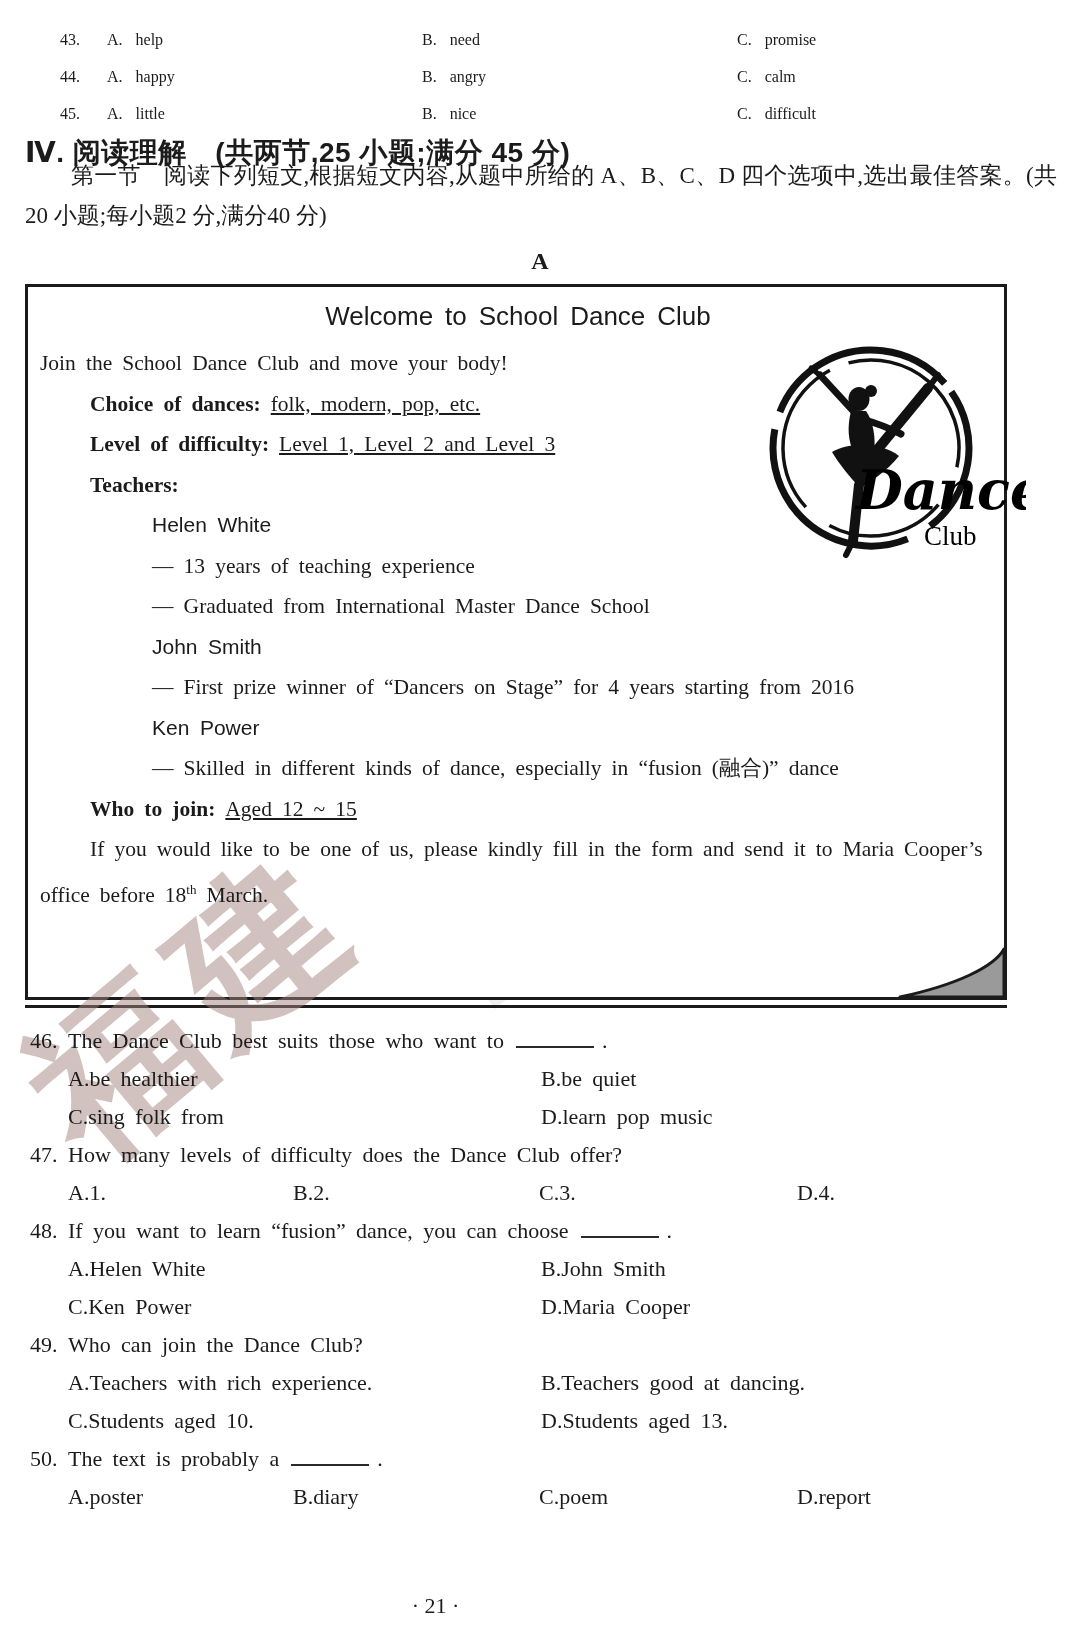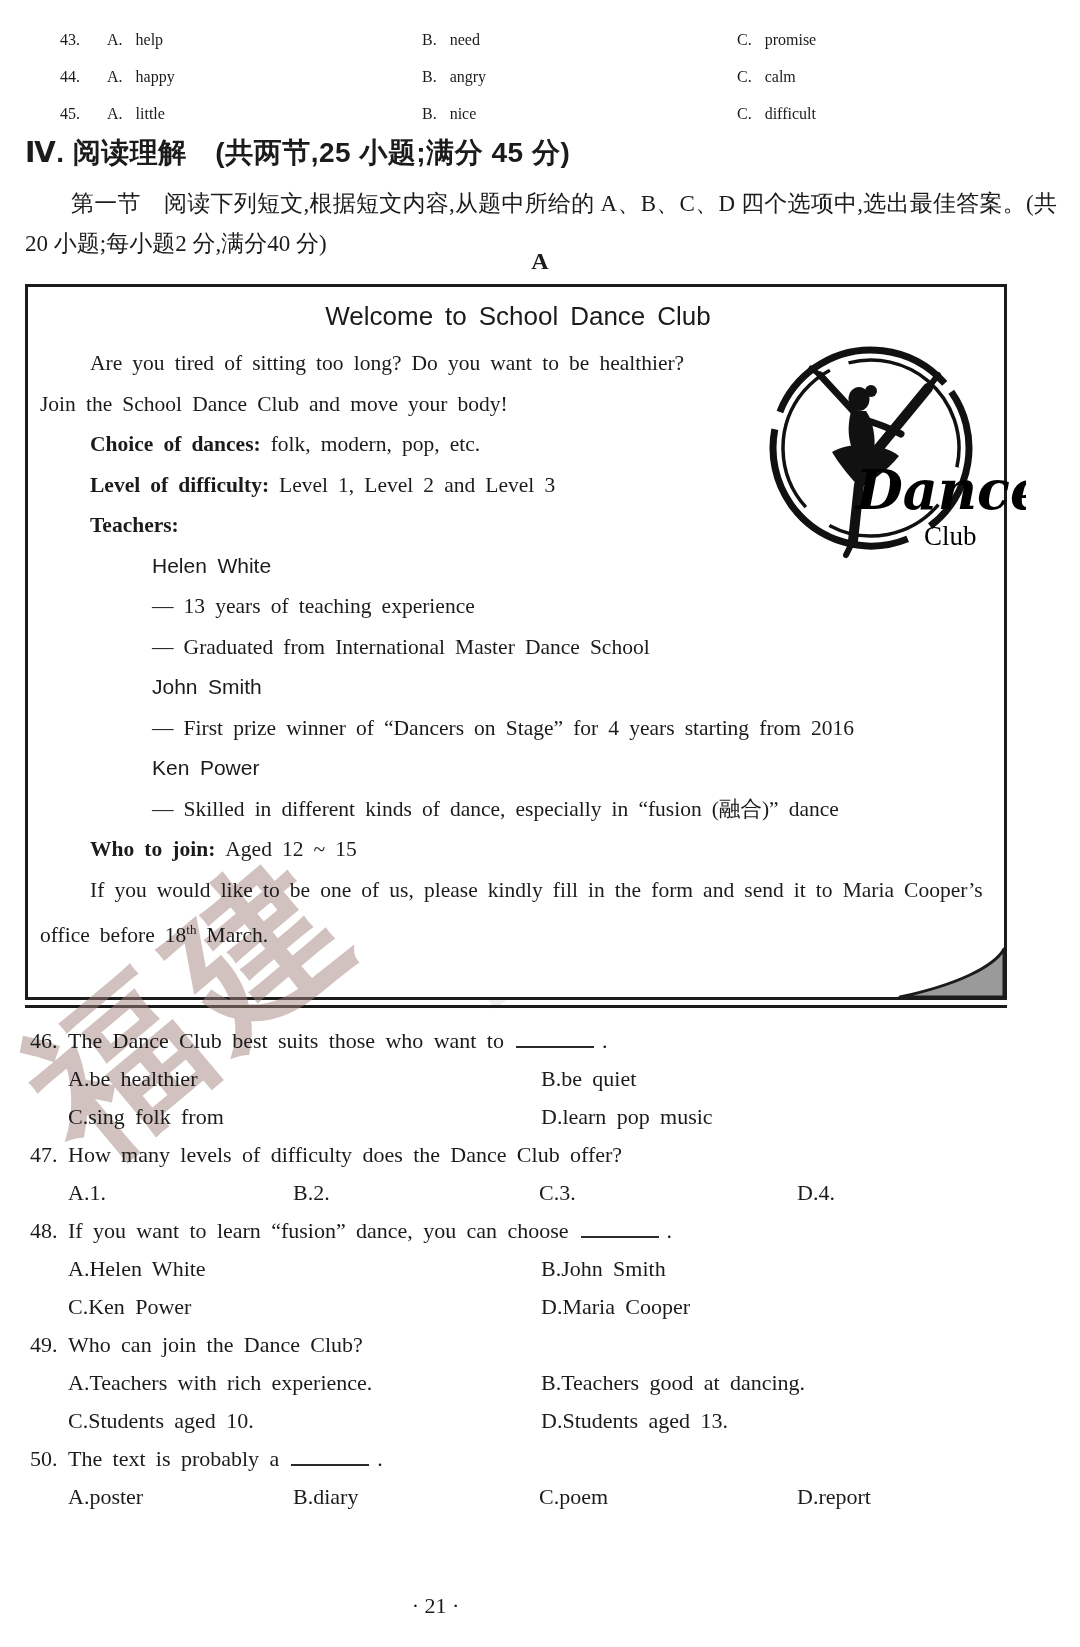--- a/index.html
+++ b/index.html
@@ -13,37 +13,37 @@
   .cloze{position:absolute;left:25px;top:21px;width:1030px;font-size:16px;margin-left:32px;}
   .cloze-row{position:relative;height:37px;line-height:37px;}
   .c-num{position:absolute;left:3px;}
   .c-a{position:absolute;left:50px;}
   .c-b{position:absolute;left:365px;}
   .c-c{position:absolute;left:680px;}
   .opt .otext{margin-left:13px;}
   
   .sec-head{position:absolute;left:25px;top:134px;font-weight:bold;font-size:28px;
     font-family:"Liberation Sans","DejaVu Sans",sans-serif;letter-spacing:0.5px;}
-  .intro{position:absolute;left:25px;top:184px;width:1032px;font-size:23px;
+  .intro{position:absolute;left:25px;top:156px;width:1032px;font-size:23px;
     line-height:40px;text-align:justify;text-indent:46px;}
   .passage-label{position:absolute;left:0;top:248px;width:1080px;text-align:center;
     font-weight:bold;font-size:24px;}
   
   .poster{position:absolute;left:25px;top:284px;width:982px;height:716px;
     border:3px solid #1b1b1b;box-sizing:border-box;background:#fff;}
   .box-underline{position:absolute;left:25px;top:1005px;width:982px;height:3px;background:#1b1b1b;}
   .poster-inner{position:absolute;left:12px;top:8px;right:8px;font-size:21.5px;}
   .p-title{text-align:center;line-height:42px;font-size:26px;margin-bottom:6px;
     font-family:"Liberation Sans","DejaVu Sans",sans-serif;}
   .bl{line-height:40.5px;white-space:nowrap;position:relative;z-index:2;}
   .ind1{margin-left:50px;}
   .ind2{margin-left:112px;}
   .t-name{font-family:"Liberation Sans","DejaVu Sans",sans-serif;font-size:21px;}
   .b-label{font-weight:bold;}
-  .b-label + .b-val{margin-left:10px;}
+  .b-label + .b-val{margin-left:10px;text-decoration:underline;}
   sup{font-size:13px;}
   
   .logo{position:absolute;left:728px;top:48px;z-index:1;}
   
   .curl{position:absolute;right:-2px;bottom:-4px;}
   
   .questions{position:absolute;left:25px;top:1022px;width:1035px;font-size:22px;z-index:2;}
   .qrow{position:relative;height:38px;line-height:38px;white-space:nowrap;}
   .q-num{position:absolute;left:5px;}
   .q-stem{position:absolute;left:43px;}
@@ -117,21 +117,20 @@
       <path d="M172,53 L182,40" fill="none" stroke-width="6" stroke-linecap="round"></path>
       <path d="M103,150 L97,206" fill="none" stroke-width="10" stroke-linecap="round"></path>
       <path d="M97,206 L90,220" fill="none" stroke-width="6" stroke-linecap="round"></path>
     </g>
     <text x="100" y="174" font-size="54" font-style="italic" font-weight="bold" font-family="'DejaVu Serif','Liberation Serif',serif">Dance</text>
     <text x="168" y="210" font-size="27" font-family="'Liberation Serif','DejaVu Serif',serif">Club</text>
   </svg>
 
   <div class="poster-inner en">
     <div class="p-title">Welcome to School Dance Club</div>
-    <div class="bl ind1">Are you tired of sitting too long? Do you want to be healthier?</div>
     <div class="bl">Join the School Dance Club and move your body!</div>
     <div class="bl ind1"><span class="b-label">Choice of dances:</span><span class="b-val">folk, modern, pop, etc.</span></div>
     <div class="bl ind1"><span class="b-label">Level of difficulty:</span><span class="b-val">Level 1, Level 2 and Level 3</span></div>
     <div class="bl ind1"><span class="b-label">Teachers:</span></div>
     <div class="bl ind2 t-name">Helen White</div>
     <div class="bl ind2">— 13 years of teaching experience</div>
     <div class="bl ind2">— Graduated from International Master Dance School</div>
     <div class="bl ind2 t-name">John Smith</div>
     <div class="bl ind2">— First prize winner of “Dancers on Stage” for 4 years starting from 2016</div>
     <div class="bl ind2 t-name">Ken Power</div>

